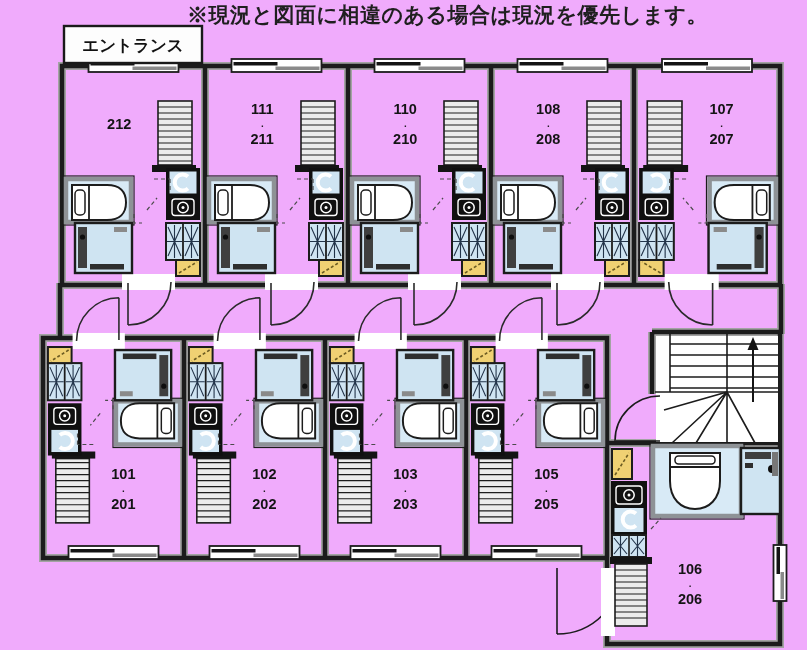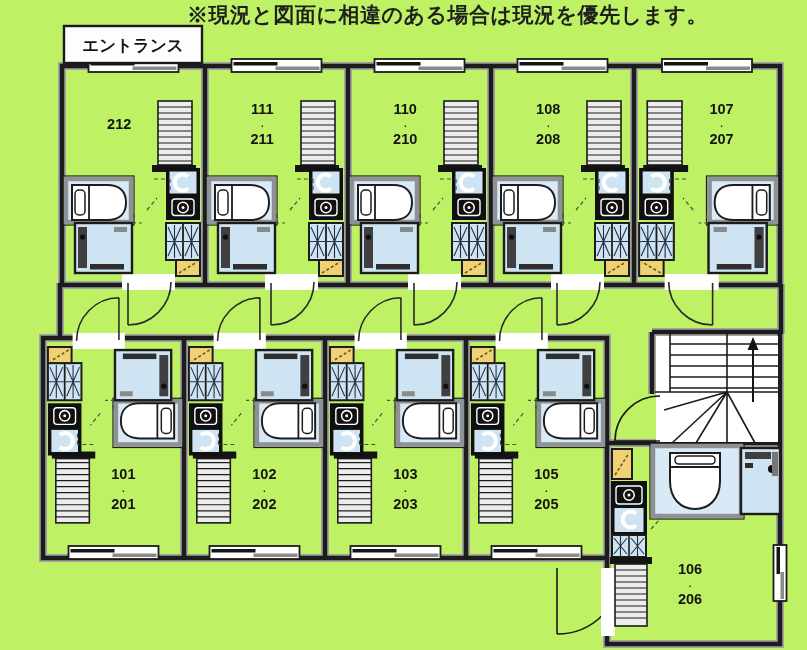--- a/index.html
+++ b/index.html
@@ -1,16 +1,16 @@
 <!DOCTYPE html>
 <html><head>
 <meta charset="utf-8">
 <style>
   html,body{margin:0;padding:0;background:#ffffff;}
-  .stage{position:relative;width:807px;height:650px;background:#bef264;overflow:hidden;
+  .stage{position:relative;width:807px;height:650px;background:#f0abfc;overflow:hidden;
          font-family:"Liberation Sans",sans-serif;}
   svg{position:absolute;left:0;top:0;}
   .wg{stroke:#a3a3a3;stroke-width:8;fill:none;}
   .wb{stroke:#1c1c1c;stroke-width:4.5;fill:none;}
   .thin{stroke:#1c1c1c;stroke-width:1.6;fill:none;}
   .win{fill:#ffffff;stroke:#1c1c1c;stroke-width:1.8;}
   .winb{fill:#141414;}
   .wing{fill:#8a8a8a;}
   .lab{font:bold 14.5px "Liberation Sans",sans-serif;fill:#141414;text-anchor:middle;}
   .dot{font:bold 8px "Liberation Sans",sans-serif;fill:#141414;text-anchor:middle;}

